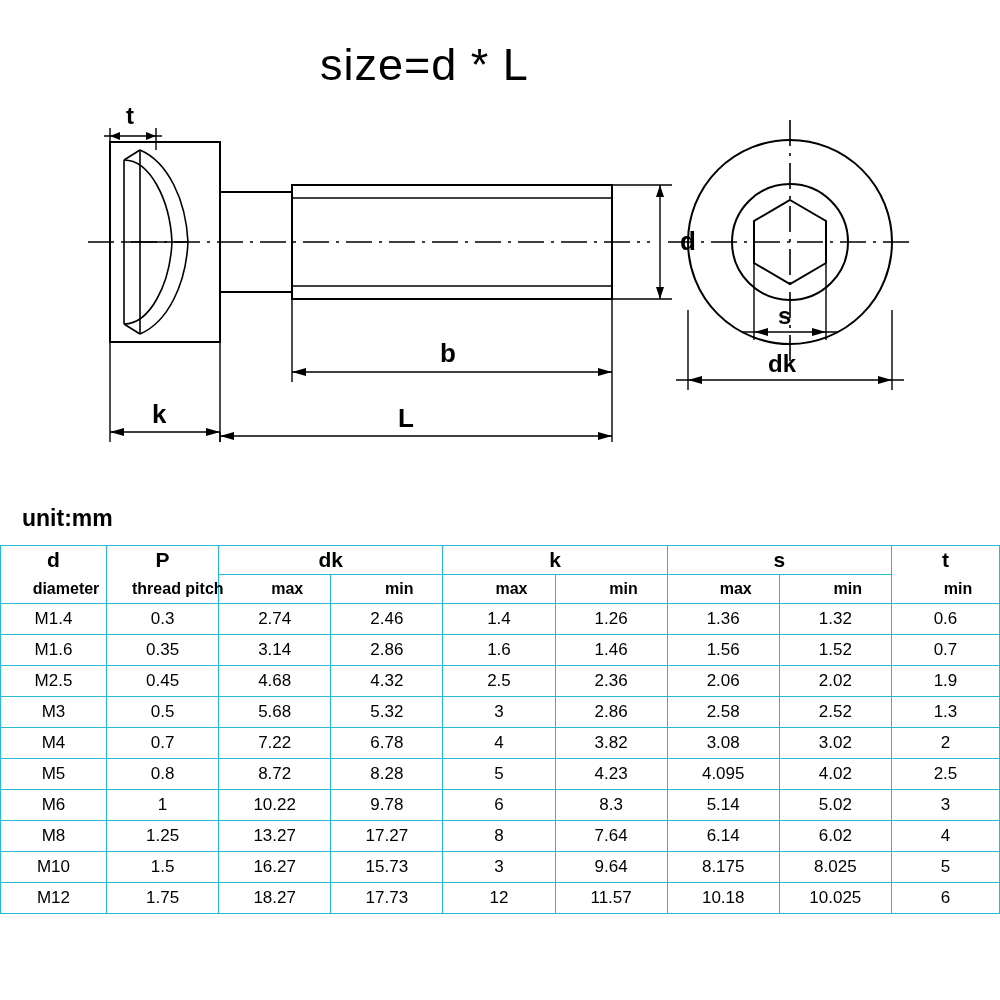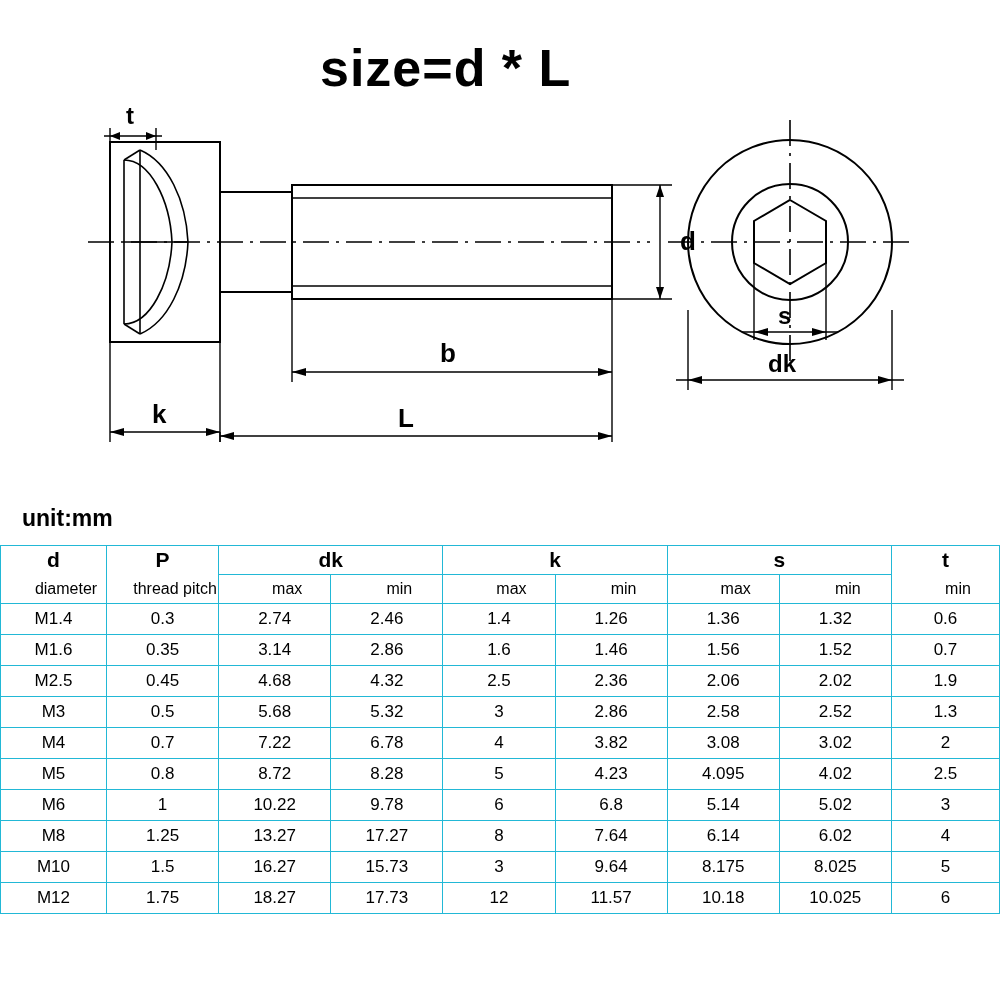--- a/index.html
+++ b/index.html
@@ -19,22 +19,22 @@
     position: relative;
     width: 1000px;
     height: 1000px;
   }
 
   
   .title {
     position: absolute;
     left: 320px;
     top: 42px;
-    font-size: 52px;
-    font-weight: bold;
+    font-size: 45px;
+    font-weight: normal;
     letter-spacing: 1px;
     line-height: 1;
     white-space: nowrap;
   }
 
   
   .drawing {
     position: absolute;
     left: 0;
     top: 100px;
@@ -75,21 +75,21 @@
   }
   table.spec tr.head-top th {
     height: 28px;
     font-size: 21px;
     font-weight: bold;
     border-bottom: none;
   }
   table.spec tr.head-sub th {
     height: 28px;
     font-size: 16px;
-    font-weight: normal;
+    font-weight: bold;
     border-top: none;
     padding-left: 25px;
   }
   table.spec tr.head-top th.grouped {
     border-bottom: 1px solid #22b8d6;
     font-weight: bold;
   }
   .col-d { width: 104px; }
   .col-p { width: 110px; }
   .col-pair { width: 110px; }
@@ -311,21 +311,21 @@
             <td>4.095</td>
             <td>4.02</td>
             <td>2.5</td>
           </tr>
           <tr>
             <td>M6</td>
             <td>1</td>
             <td>10.22</td>
             <td>9.78</td>
             <td>6</td>
-            <td>6.8</td>
+            <td>8.3</td>
             <td>5.14</td>
             <td>5.02</td>
             <td>3</td>
           </tr>
           <tr>
             <td>M8</td>
             <td>1.25</td>
             <td>13.27</td>
             <td>17.27</td>
             <td>8</td>

